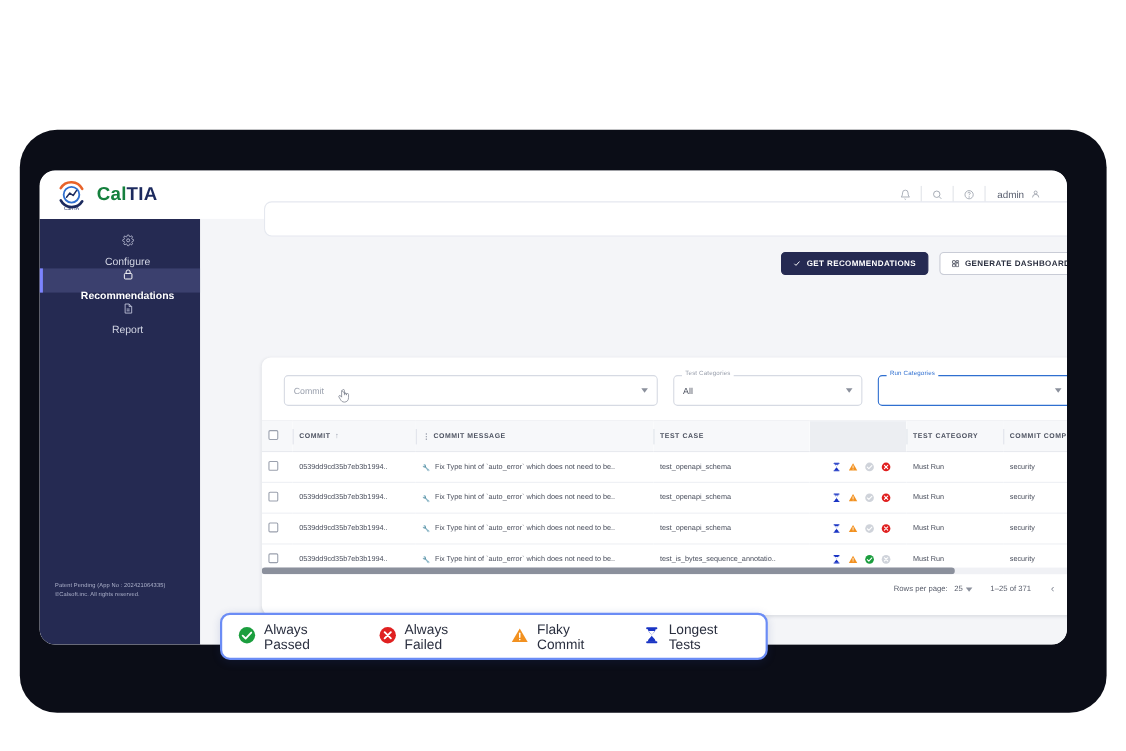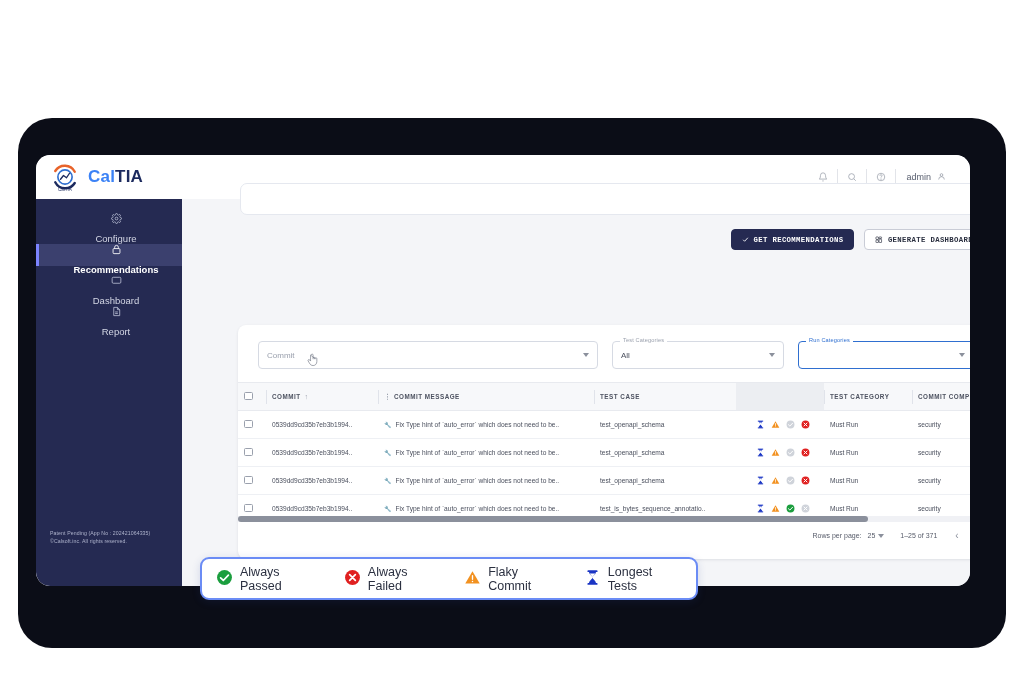--- a/index.html
+++ b/index.html
@@ -33,21 +33,21 @@
     position: absolute; left: 0; top: 0;
     width: 934px; height: 44px;
     background: #ffffff;
     border-top-left-radius: 14px;
     border-top-right-radius: 14px;
     display: flex; align-items: center;
   }
   .logo-wrap { display: flex; align-items: center; padding-left: 14px; gap: 8px; }
   .logo-mark { width: 30px; height: 30px; position: relative; }
   .logo-text { font-size: 17px; font-weight: 700; letter-spacing: .2px; }
-  .logo-cal { color: #3b82f6; }
+  .logo-cal { color: #15803d; }
   .logo-tia { color: #1c2a5e; }
 
   .topbar-right {
     margin-left: auto; display: flex; align-items: center;
     padding-right: 24px; height: 26px; justify-content: center;
   }
   .tb-icon {
     width: 28px; height: 26px; display: flex; align-items: center; justify-content: center;
     color: #9aa0ab;
   }
@@ -95,21 +95,21 @@
   .top-card {
     position: absolute; left: 58px; top: -16px;
     width: 744px; height: 32px;
     background: #ffffff;
     border: 1px solid #e5e8ef;
     border-radius: 7px;
   }
 
   .btn-row {
     position: absolute; left: 58px; top: 30px;
-    width: 744px; display: flex; justify-content: flex-end; gap: 10px; font-family: Liberation Mono, monospace;
+    width: 744px; display: flex; justify-content: flex-end; gap: 10px;
   }
   .btn {
     height: 21px; border-radius: 4px;
     display: flex; align-items: center; gap: 5px;
     padding: 0 10px;
     font-size: 7.3px; font-weight: 700; letter-spacing: .35px;
     white-space: nowrap;
   }
   .btn-primary { background: #252a52; color: #fff; border: 1px solid #252a52; }
   .btn-outline { background: #fff; color: #2b3040; border: 1px solid #c9ccd6; }
@@ -317,28 +317,20 @@
         <div class="nav-item active">
           <span class="nav-ico">
             <svg width="11" height="11" viewBox="0 0 24 24" fill="none" stroke="currentColor" stroke-width="1.9">
               <rect x="4.5" y="10" width="15" height="11" rx="2"></rect>
                 <path d="M8 10V7a4 4 0 0 1 8 0v3"></path>
             </svg>
           </span>
           <span>Recommendations</span>
         </div>
 
-        <div class="nav-item">
-          <span class="nav-ico">
-            <svg width="11" height="11" viewBox="0 0 24 24" fill="none" stroke="currentColor" stroke-width="1.7">
-              <rect x="2.5" y="5" width="19" height="13" rx="2.5"></rect>
-            </svg>
-          </span>
-          <span>Dashboard</span>
-        </div>
 
         <div class="nav-item">
           <span class="nav-ico">
             <svg width="11" height="11" viewBox="0 0 24 24" fill="none" stroke="currentColor" stroke-width="1.7">
               <path d="M6 3h8l5 5v13H6z"></path>
                 <path d="M14 3v5h5"></path>
                 <path d="M9 13h6M9 16.5h6"></path>
             </svg>
           </span>
           <span>Report</span>

